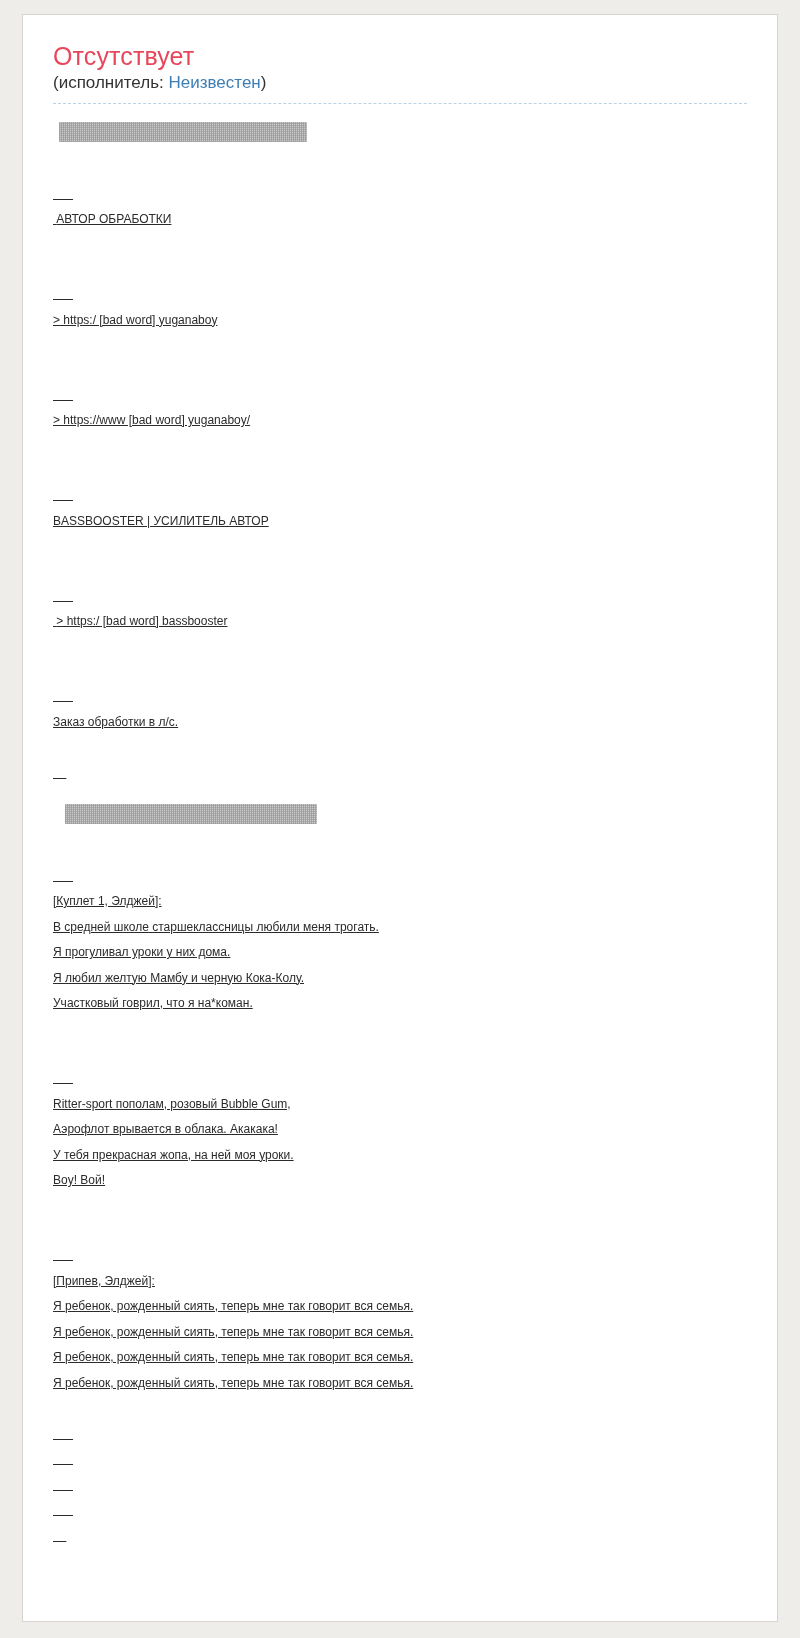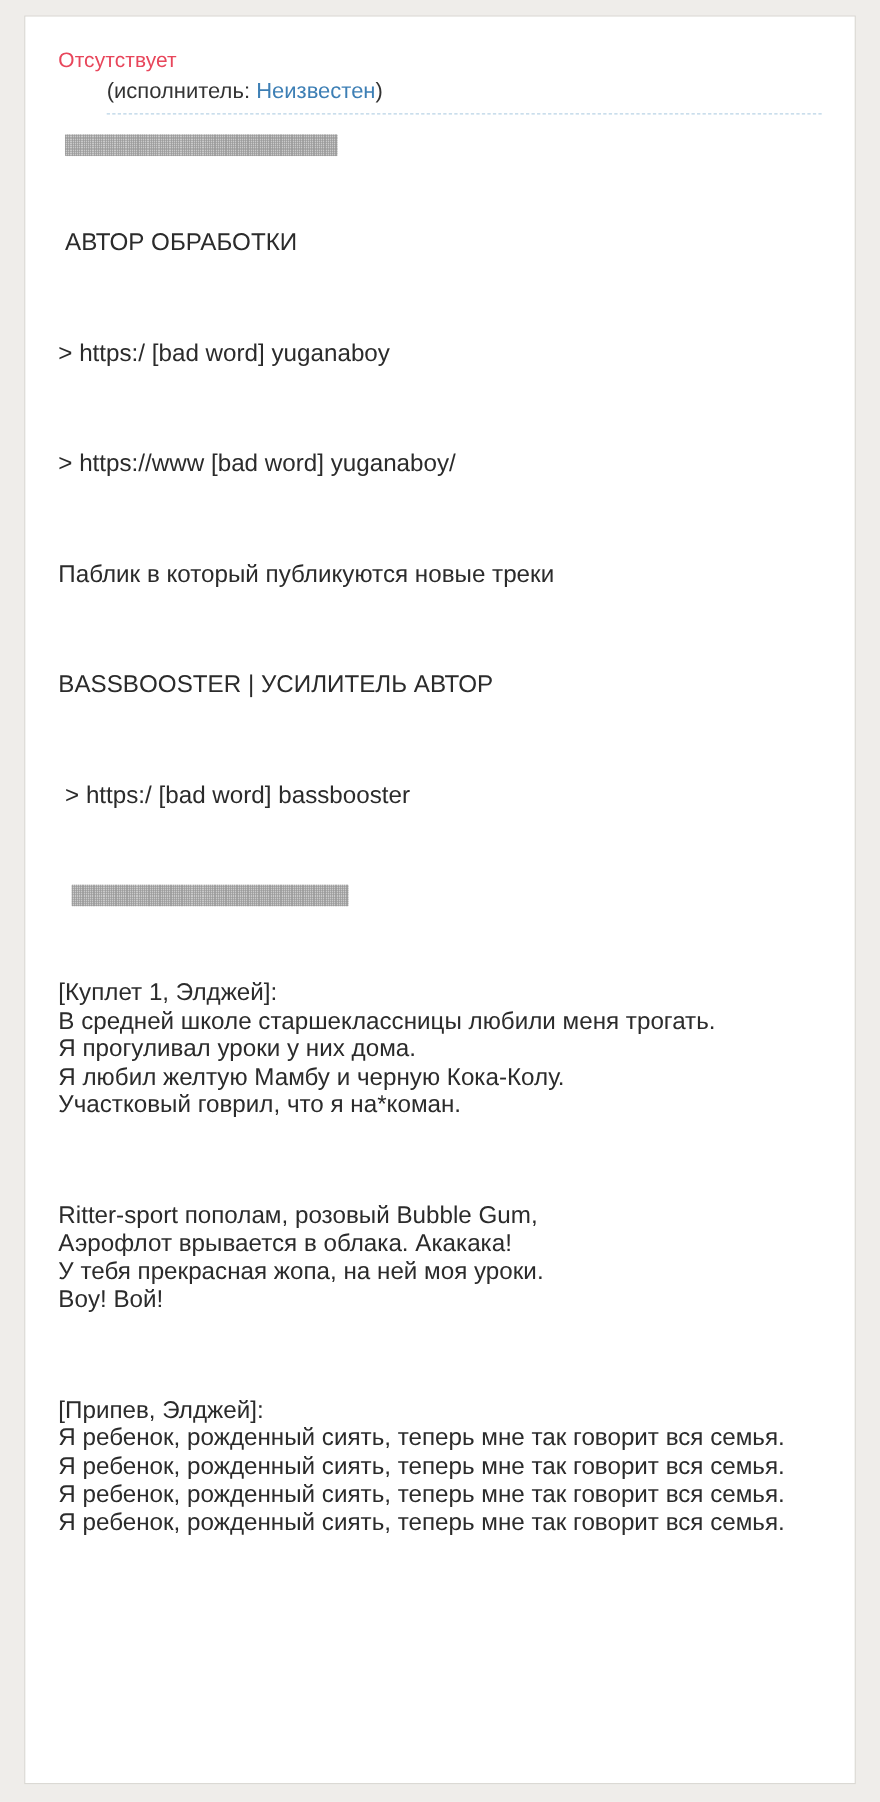--- a/index.html
+++ b/index.html
@@ -23,34 +23,33 @@
   .sheet {
     background: #ffffff;
     border: 1px solid #d8d5d0;
     box-sizing: border-box;
     min-height: 1608px;
     padding: 26px 30px 30px 30px;
     position: relative;
   }
   .title {
     color: #e8465b;
-    font-size: 19px;
+    font-size: 25px;
     line-height: 30px;
     font-weight: 400;
     margin: 0 0 2px 0;
     letter-spacing: 0.1px;
   }
   .artist-line {
-    font-size: 20px;
+    font-size: 17px;
     line-height: 20px;
     color: #333333;
     padding-bottom: 10px;
     border-bottom: 1px dashed #b9d3e6;
     margin-bottom: 0;
-    margin-left: 44px;
   }
   .artist-link {
     color: #3d7fb5;
     text-decoration: none;
   }
   .blurred-block {
     height: 20px;
     margin: 18px 0 14px 6px;
     border-radius: 1px;
   }
@@ -63,27 +62,28 @@
   }
   .blur-b {
     width: 252px;
     margin-left: 12px;
     background:
       repeating-linear-gradient(0deg, rgba(150,150,150,0.55) 0px, rgba(150,150,150,0.55) 1px, rgba(255,255,255,0) 1px, rgba(255,255,255,0) 2px),
       repeating-linear-gradient(90deg, rgba(140,140,140,0.6) 0px, rgba(140,140,140,0.6) 1px, rgba(255,255,255,0) 1px, rgba(255,255,255,0) 2px),
       #c9c9c9;
   }
   .lyrics {
-    font-size: 22px;
+    font-size: 12px;
     line-height: 25.5px;
     color: #2b2b2b;
     white-space: pre-wrap;
     word-wrap: break-word;
     margin: 0;
     font-family: "Liberation Sans", sans-serif;
+    text-decoration: underline;
   }
   .lyrics-top { margin-top: 6px; }
   .para { margin: 0 0 24px 0; }
   .para:last-child { margin-bottom: 0; }
 </style>
 </head>
 <body>
 
 <div class="page-frame">
   <div class="sheet">
@@ -91,23 +91,23 @@
     <h1 class="title">Отсутствует</h1>
 
     <div class="artist-line"><span>(исполнитель: </span><a class="artist-link" href="#">Неизвестен</a><span>)</span></div>
 
     <div class="blurred-block blur-a"></div>
 
     <div class="lyrics lyrics-top">
       <p class="para"> АВТОР ОБРАБОТКИ</p>
       <p class="para">&gt; https:/ [bad word] yuganaboy</p>
       <p class="para">&gt; https://www [bad word] yuganaboy/</p>
-      <p class="para">Паблик в который публикуются новые треки</p>
       <p class="para">BASSBOOSTER | УСИЛИТЕЛЬ АВТОР</p>
       <p class="para"> &gt; https:/ [bad word] bassbooster</p>
+      <p class="para">Заказ обработки в л/с.</p>
     </div>
 
     <div class="blurred-block blur-b"></div>
 
     <div class="lyrics">
       <p class="para">[Куплет 1, Элджей]:
 В средней школе старшеклассницы любили меня трогать.
 Я прогуливал уроки у них дома.
 Я любил желтую Мамбу и черную Кока-Колу.
 Участковый говрил, что я на*коман.</p>

